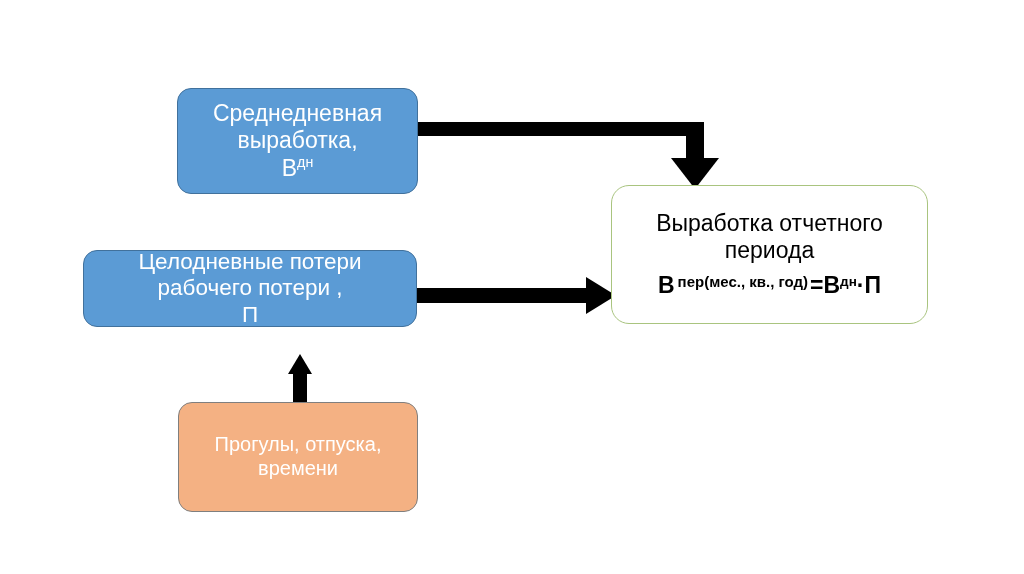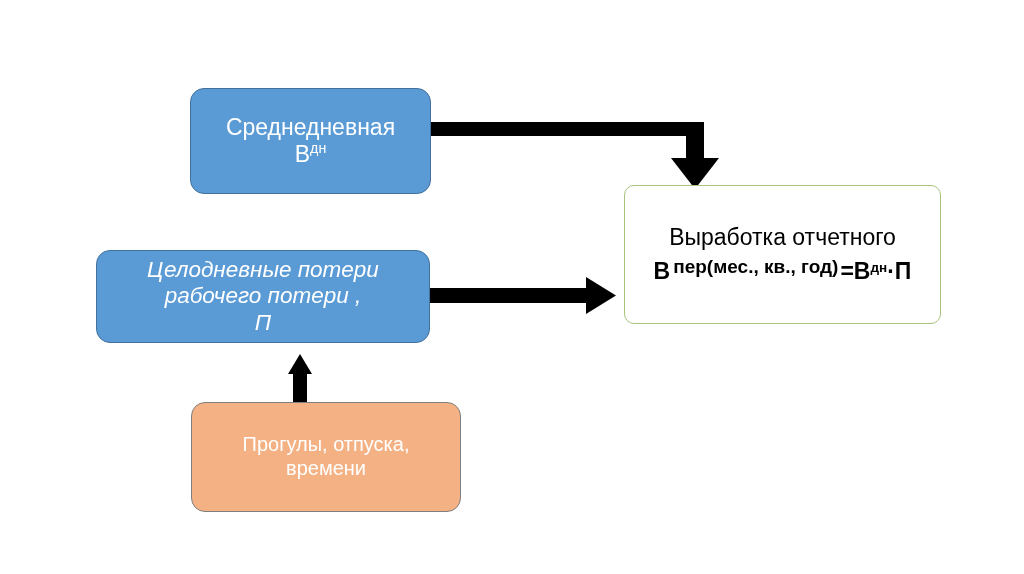--- a/index.html
+++ b/index.html
@@ -22,21 +22,20 @@
   .node {
     position: absolute;
     box-sizing: border-box;
     display: flex;
     flex-direction: column;
     align-items: center;
     justify-content: center;
     text-align: left;
     border-radius: 14px;
     line-height: 1.18;
-    margin-left: 13px;
   }
   
   .node-blue {
     background: #5B9BD5;
     border: 1px solid #41719C;
     color: #ffffff;
   }
   
   .node-orange {
     background: #F4B183;
@@ -55,39 +54,37 @@
     left: 177px;
     top: 88px;
     width: 241px;
     height: 106px;
     font-size: 23px;
   }
   #node-whole-day-losses {
     left: 83px;
     top: 250px;
     width: 334px;
-    height: 93px;
+    height: 77px;
     font-size: 22.5px;
-    font-style: italic;
   }
   #node-absences {
     left: 178px;
     top: 402px;
-    width: 270px;
+    width: 240px;
     height: 110px;
     font-size: 20px;
   }
   #node-period-output {
     left: 611px;
     top: 185px;
     width: 317px;
     height: 139px;
     font-size: 23px;
     padding: 0 3px;
-    border-radius: 10px;
   }
 
   .line { display: block; white-space: nowrap; }
 
   .sym {
     font-size: 1em;
   }
   sup.sub-label {
     font-size: 0.62em;
     vertical-align: super;
@@ -99,21 +96,21 @@
     margin-top: 7px;
     font-weight: bold;
     font-size: 23px;
     white-space: nowrap;
     display: flex;
     align-items: baseline;
     justify-content: center;
   }
   .formula .big { font-size: 23px; font-weight: bold; }
   .formula .sup-small {
-    font-size: 19px;
+    font-size: 15px;
     font-weight: bold;
     vertical-align: super;
     position: relative;
     top: -6px;
     margin-left: 3px;
     margin-right: 2px;
   }
   .formula .sup-tiny {
     font-size: 13.5px;
     font-weight: bold;
@@ -152,36 +149,38 @@
     </g>
 
     <g>
       <rect x="293" y="370" width="14" height="34" fill="#000000"></rect>
       <polygon points="288,374 312,374 300,354" fill="#000000"></polygon>
     </g>
   </svg>
 
   <div class="node node-blue" id="node-avg-daily-output">
     <span class="line">Среднедневная</span>
+    <span class="line">выработка,</span>
     <span class="line"><span class="sym">В</span><sup class="sub-label">дн</sup></span>
   </div>
 
   <div class="node node-blue" id="node-whole-day-losses">
     <span class="line">Целодневные потери</span>
     <span class="line">рабочего потери ,</span>
     <span class="line">П</span>
   </div>
 
   <div class="node node-orange" id="node-absences">
     <span class="line">Прогулы, отпуска,</span>
     <span class="line">времени</span>
   </div>
 
   <div class="node node-green" id="node-period-output">
     <span class="line">Выработка отчетного</span>
+    <span class="line">периода</span>
     <span class="formula">
         <span class="big">В</span>
         <span class="sup-small">пер(мес., кв., год)</span>
         <span class="big">=В</span>
         <span class="sup-tiny">дн</span>
         <span class="dot">·</span>
         <span class="big">П</span>
       </span>
   </div>
 

